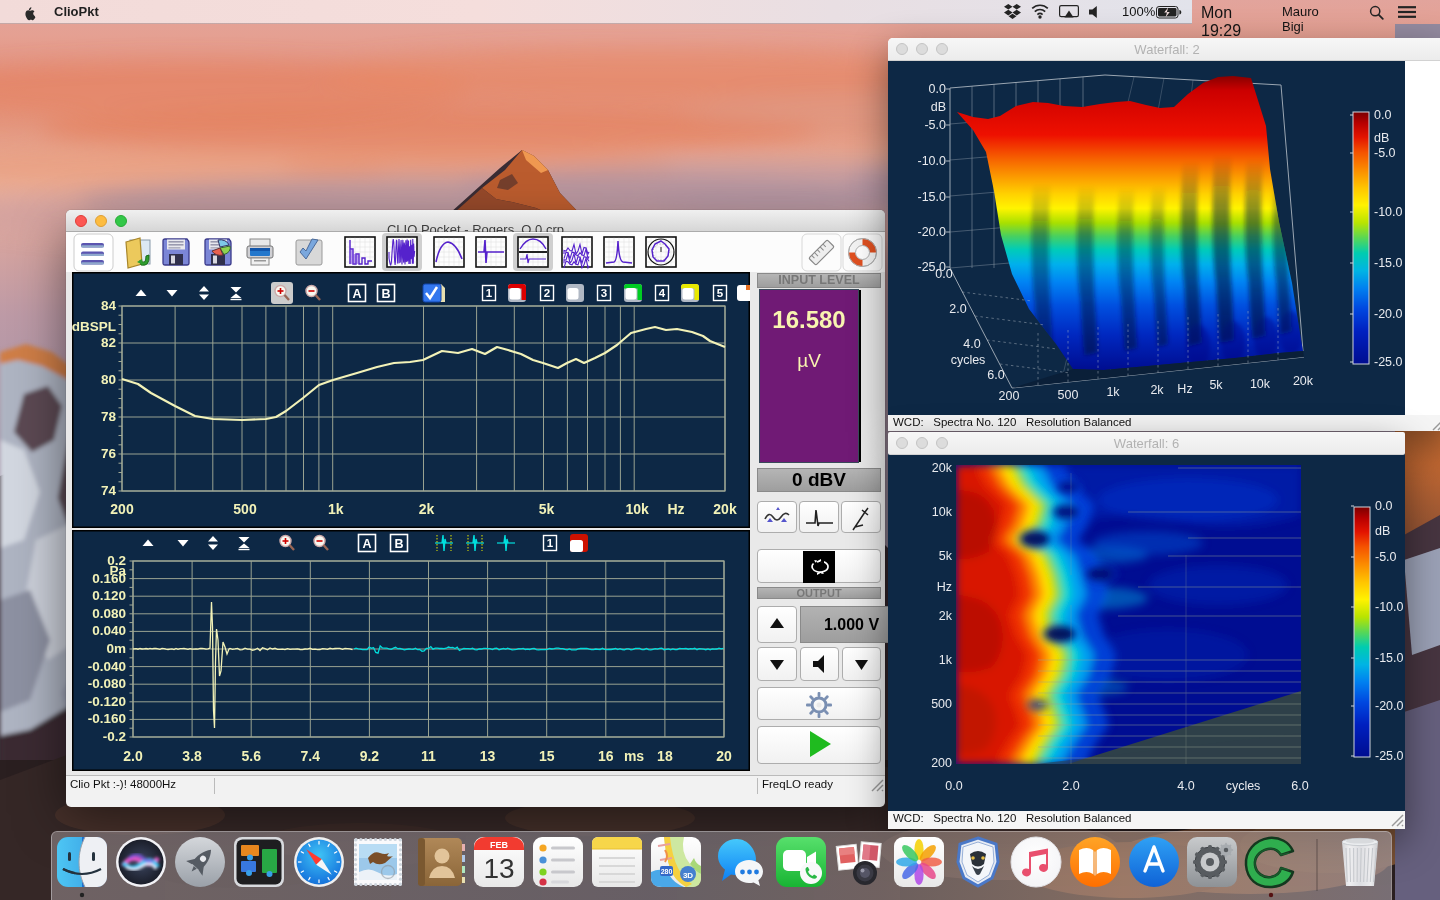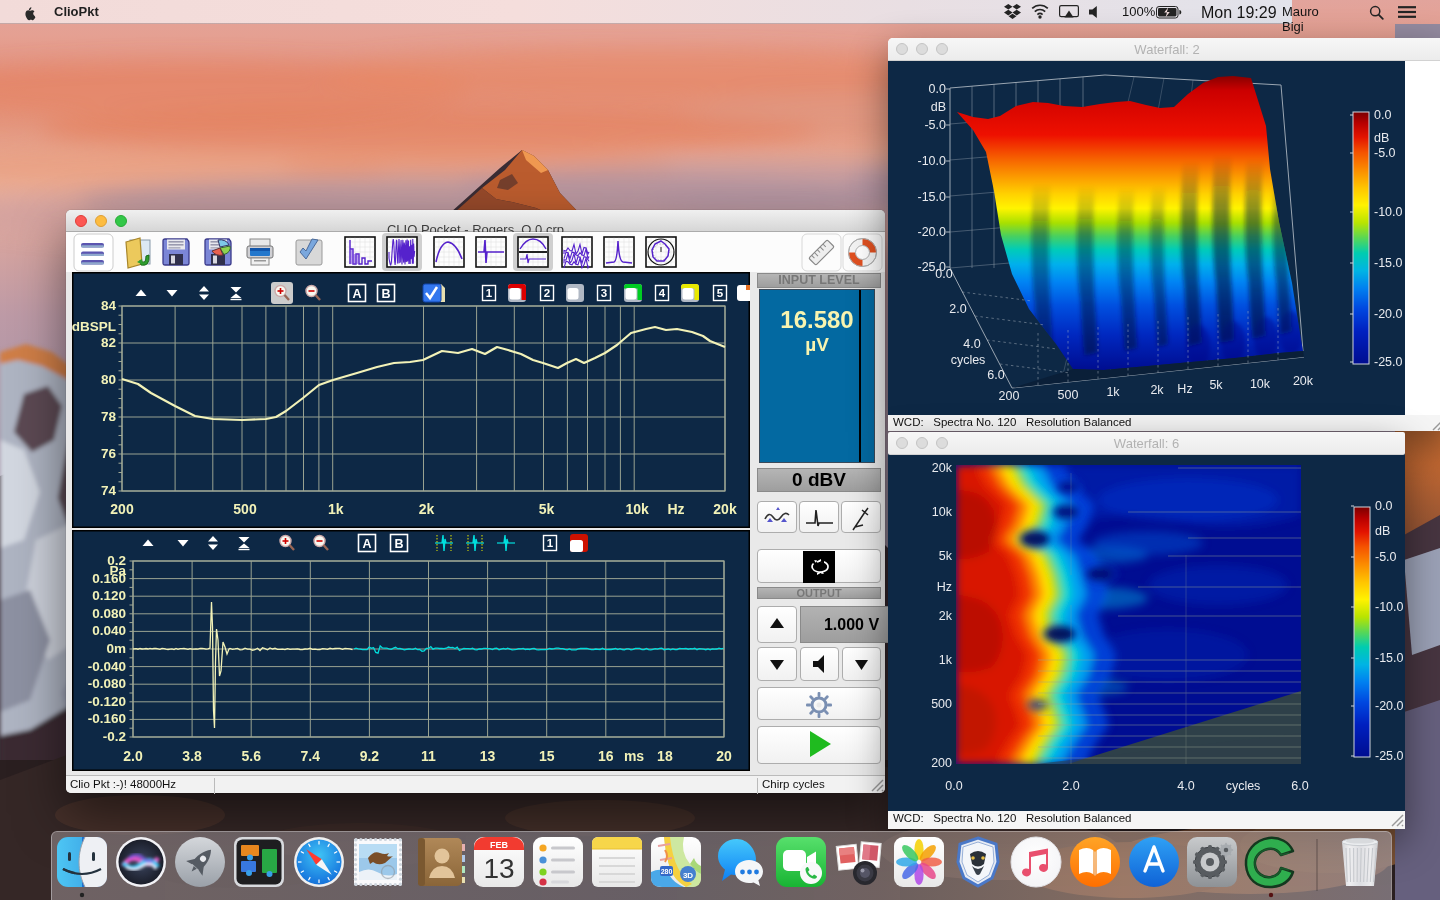--- a/index.html
+++ b/index.html
@@ -89,21 +89,21 @@
 </g>
 
 <rect x="1395" y="24" width="45" height="876" fill="#948ba0"></rect>
 <path d="M1395,365 1412,348 1428,340 1440,344 1440,900 1395,900 Z" fill="url(#rrock)"></path>
 <path d="M1414,352 1432,344 1440,352 1440,420 1420,410 Z" fill="#e9e2e4"></path>
 <path d="M1395,540 1440,515 1440,700 1395,715 Z" fill="#473540"></path>
 <path d="M1404,560 1440,548 1440,645 1412,655 Z" fill="#9ba1b6"></path>
 <path d="M1395,715 1440,700 1440,900 1395,900 Z" fill="#66607e"></path>
 <path d="M1395,260 1410,250 1425,258 1440,250 1440,340 1428,340 1412,348 1395,365 Z" fill="#8d8498" opacity="0.9"></path>
 </svg>
-<div class="abs" style="left:0;top:0;width:1292px;height:24px;background:linear-gradient(to right,#f2dbd9 0%,#f5dedc 40%,#e9dfe3 70%,#e2e3eb 100%);border-bottom:1px solid rgba(90,50,50,0.30)">
+<div class="abs" style="left:0;top:0;width:1192px;height:24px;background:linear-gradient(to right,#f2dbd9 0%,#f5dedc 40%,#e9dfe3 70%,#e2e3eb 100%);border-bottom:1px solid rgba(90,50,50,0.30)">
 <svg class="abs" style="left:21px;top:4px" width="15" height="17" viewBox="0 0 842 1000">
       <path fill="#2a2a2a" d="M824 779c-15 34-22 49-41 79-27 41-65 93-112 93-42 0-53-27-110-27-57 0-69 27-111 28-47 1-83-45-110-86C265 752 213 610 252 494c26-77 87-122 152-122 48 0 86 28 115 28 28 0 76-32 128-27 22 1 83 9 122 66-3 2-73 43-72 127 1 101 88 134 89 135zM554 310c25-30 44-73 37-116-37 3-81 25-107 56-23 27-44 70-36 112 41 1 81-21 106-52z"></path>
     </svg>
 <span class="abs" style="left:54px;top:4px;font-size:13px;font-weight:bold;color:#1f1f1f">ClioPkt</span>
 <svg class="abs" style="left:1004px;top:4px" width="17" height="16" viewBox="0 0 17 16">
       <path d="M4.3 0 L8.5 2.8 4.3 5.6 0 2.8 Z M12.7 0 L17 2.8 12.7 5.6 8.5 2.8 Z M4.3 5.8 L8.5 8.6 4.3 11.4 0 8.6 Z M12.7 5.8 L17 8.6 12.7 11.4 8.5 8.6 Z M4.6 12.2 L8.5 9.8 12.4 12.2 8.5 14.9 Z" fill="#242424"></path>
     </svg>
 <svg class="abs" style="left:1031px;top:4px" width="18" height="15" viewBox="0 0 18 15">
       <g fill="none" stroke="#242424" stroke-width="1.7">
         <path d="M1.2 4.4 C5.5 0.2 12.5 0.2 16.8 4.4"></path>
@@ -573,23 +573,23 @@
       <line x1="410" y1="5" x2="410" y2="21" stroke="#e8e800" stroke-width="1" stroke-dasharray="1.5,1.5"></line>
       <line x1="425" y1="13" x2="443" y2="13" stroke="#00dede" stroke-width="1.2"></line>
       <path d="M432,13 L433,5 L434,21 L435,9 L436,13" fill="none" stroke="#00dede" stroke-width="1.4"></path>
       <rect x="471.5" y="5.5" width="13" height="15" fill="#0d2845" stroke="#fff" stroke-width="1.4"></rect>
       <text x="478" y="17" text-anchor="middle" font-size="11.5" font-weight="bold" fill="#fff">1</text>
       <rect x="498" y="4" width="18" height="18" rx="3" fill="#cc1100"></rect>
       <rect x="498" y="10" width="13" height="12" rx="2.5" fill="#fff"></rect>
     </svg>
 <div class="abs" style="left:687px;top:62px;width:132px;height:503px;background:#e9e9e9">
       <div class="abs" style="left:4px;top:1px;width:124px;height:15px;background:linear-gradient(#b5b5b5,#9e9e9e);border:1px solid #8a8a8a;text-align:center;font-size:12.5px;font-weight:bold;color:#777;line-height:13px">INPUT LEVEL</div>
-      <div class="abs" style="left:6px;top:17px;width:116px;height:174px;background:#0369a1;border:1px solid #3a4a5a">
+      <div class="abs" style="left:6px;top:17px;width:100px;height:174px;background:#701a75;border:1px solid #3a4a5a">
         <div style="text-align:center;margin-top:16px;font-size:24px;font-weight:bold;color:#f8f4b0">16.580</div>
-        <div style="text-align:center;font-size:19px;font-weight:bold;color:#f8f4b0">µV</div>
+        <div style="text-align:center;margin-top:16px;font-size:19px;font-weight:normal;color:#f8f4b0">µV</div>
         <div class="abs" style="left:99px;top:0;width:2px;height:172px;background:#000"></div>
       </div>
       <div class="abs" style="left:4px;top:196px;width:124px;height:24px;background:linear-gradient(#b5b5b5,#9e9e9e);border:1px solid #8a8a8a;text-align:center;font-size:19px;font-weight:bold;color:#000;line-height:22px">0 dBV</div>
       <div class="abs" style="left:4px;top:229px;width:40px;height:32px;background:linear-gradient(#ffffff,#f1f1f1);border:1px solid #adadad;border-radius:4px;text-align:center"><svg width="37" height="30" viewBox="0 0 37 30">
           <path d="M6,17 Q10,9 14,15 T22,15 T30,13" fill="none" stroke="#333" stroke-width="1.6"></path>
           <path d="M8,20 l3,-4 3,4 z M22,20 l3,-4 3,4 z" fill="#55c"></path>
           <path d="M17,8 l2,-3 2,3 z" fill="#55c"></path>
         </svg></div>
       <div class="abs" style="left:46px;top:229px;width:40px;height:32px;background:linear-gradient(#ffffff,#f1f1f1);border:1px solid #adadad;border-radius:4px;text-align:center"><svg width="37" height="30" viewBox="0 0 37 30">
           <path d="M5,21 L14,21 15,8 17,24 18,21 32,21" fill="none" stroke="#222" stroke-width="1.6"></path>
@@ -631,24 +631,24 @@
             <rect x="13.6" y="2" width="2.8" height="5" rx="1" transform="rotate(225 15 15)"></rect>
             <rect x="13.6" y="2" width="2.8" height="5" rx="1" transform="rotate(270 15 15)"></rect>
             <rect x="13.6" y="2" width="2.8" height="5" rx="1" transform="rotate(315 15 15)"></rect>
             <circle cx="15" cy="15" r="2.5" fill="#e9e9e9" stroke="none"></circle>
           </g>
         </svg></div>
       <div class="abs" style="left:4px;top:454px;width:124px;height:38px;background:linear-gradient(#ffffff,#f1f1f1);border:1px solid #adadad;border-radius:4px;text-align:center"><svg width="30" height="34" viewBox="0 0 30 34">
           <path d="M6,4 L27,17 6,30 Z" fill="#1fbb1f"></path>
         </svg></div>
     </div>
-<div class="abs" style="left:0;top:565px;width:819px;height:18px;background:#f2f2f2;border-top:1px solid #bbb;font-size:11.5px;color:#111;border-radius:0 0 5px 5px">
+<div class="abs" style="left:0;top:565px;width:819px;height:32px;background:#f2f2f2;border-top:1px solid #bbb;font-size:11.5px;color:#111;border-radius:0 0 5px 5px">
       <span class="abs" style="left:4px;top:2px">Clio Pkt :-)! 48000Hz</span>
       <span class="abs" style="left:148px;top:2px;border-left:1px solid #bbb;padding-left:6px;height:16px"></span>
-      <span class="abs" style="left:691px;top:2px;border-left:1px solid #bbb;padding-left:4px;height:16px">Chirp cycles</span>
+      <span class="abs" style="left:691px;top:2px;border-left:1px solid #bbb;padding-left:4px;height:16px">FreqLO ready</span>
       <svg class="abs" style="right:1px;top:2px" width="14" height="14">
         <g stroke="#999" stroke-width="1.5">
           <line x1="13" y1="2" x2="2" y2="13"></line>
           <line x1="13" y1="7" x2="7" y2="13"></line>
           <line x1="13" y1="12" x2="12" y2="13"></line>
         </g>
       </svg>
     </div>
   </div>
 <div class="abs" id="wf2" style="left:888px;top:38px;width:558px;height:393px;background:#ffffff;box-shadow:0 14px 38px rgba(0,0,0,0.45);border-radius:5px 5px 0 0">

